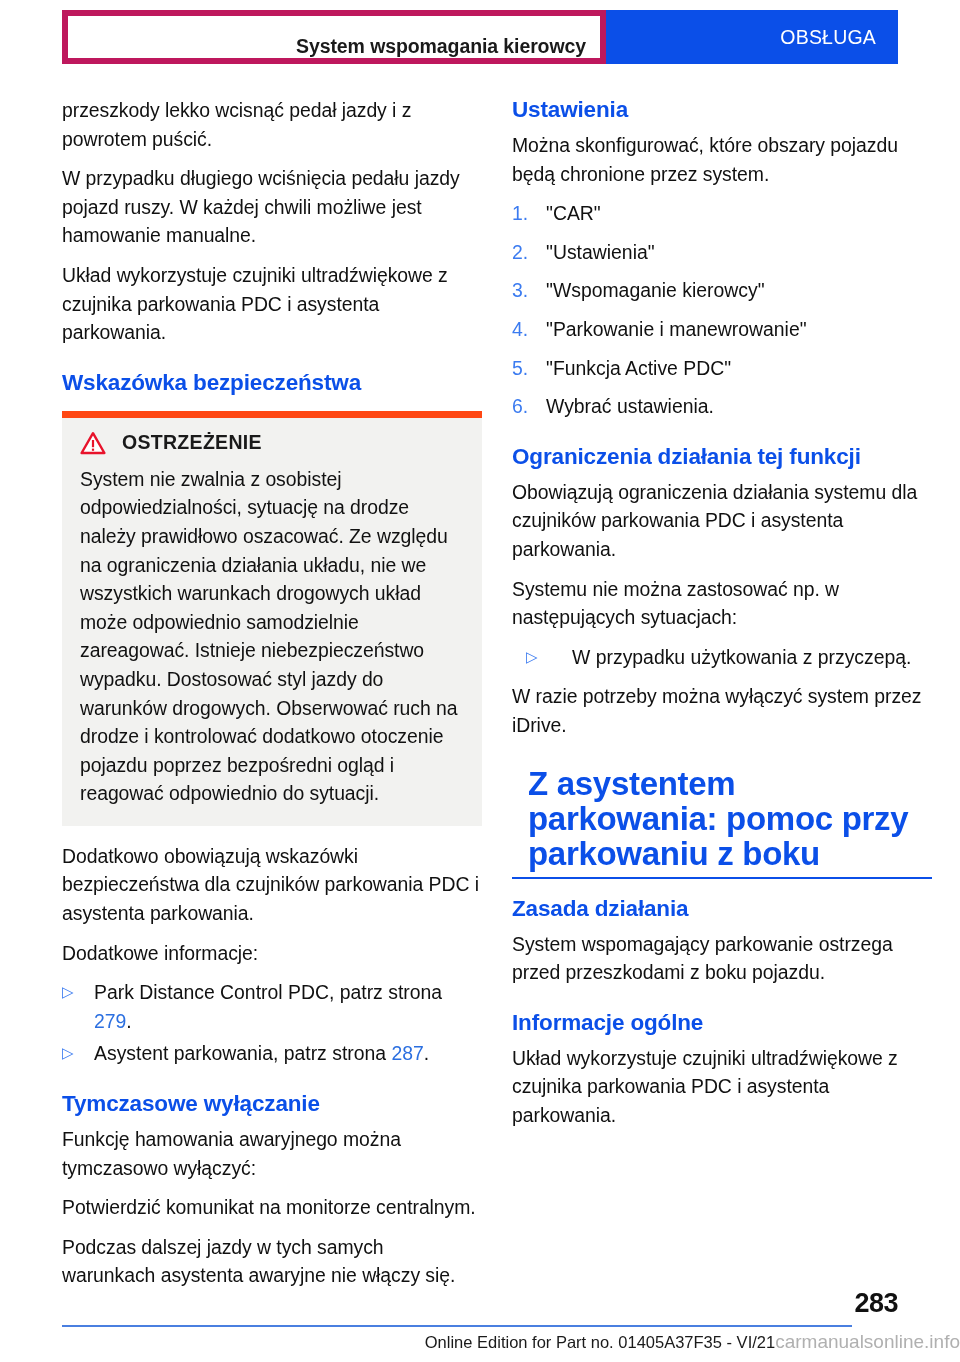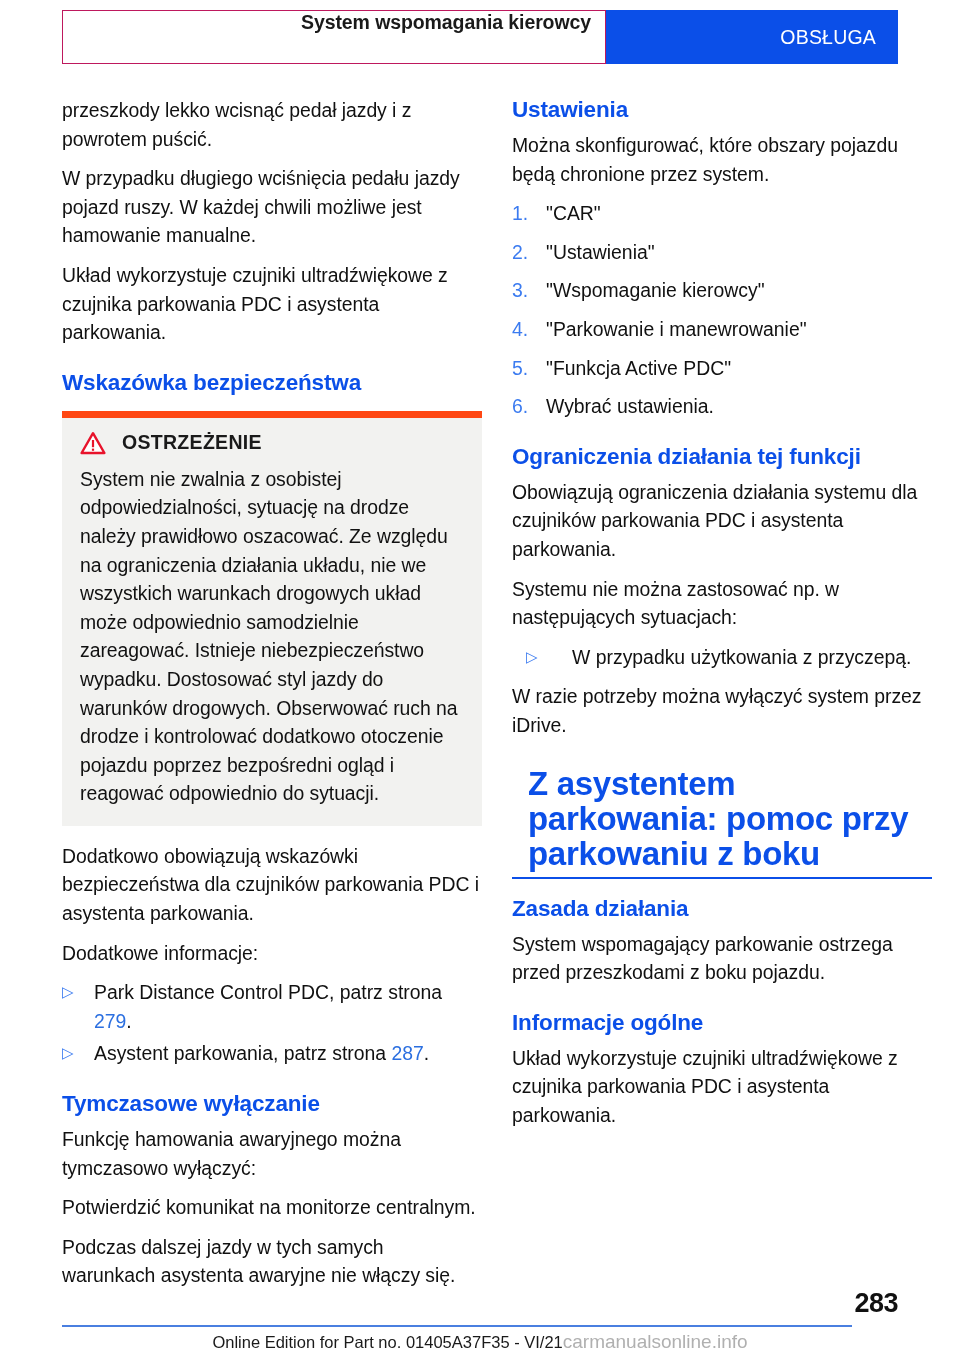--- a/index.html
+++ b/index.html
@@ -21,25 +21,25 @@
     position: absolute;
     left: 62px;
     top: 10px;
     width: 836px;
     height: 54px;
     display: flex;
     align-items: stretch;
   }
   .header-title-box {
     flex: 1 1 auto;
-    border: 1px solid #be185d;
+    border: 6px solid #be185d;
     box-sizing: border-box;
     background: #ffffff;
     display: flex;
-    align-items: flex-start;
+    align-items: flex-end;
     justify-content: flex-end;
     padding-right: 14px;
   }
   .header-title-box .htxt {
     font-size: 19.5px;
     font-weight: bold;
     color: #1a1a1a;
     letter-spacing: -0.1px;
   }
   .header-tab {
@@ -173,21 +173,21 @@
     font-size: 27px;
     font-weight: bold;
     color: #111111;
     letter-spacing: -0.5px;
   }
   .footer-line {
     position: absolute;
     left: 0;
     top: 1331px;
     width: 960px;
-    text-align: center;
+    text-align: right;
     font-size: 16.5px;
     white-space: nowrap;
   }
   .footer-line .edition { color: #1a1a1a; }
   .footer-line .wm { color: #b0b0b0; font-size: 19px; }
 </style>
 </head>
 <body>
 
 <div class="header">

